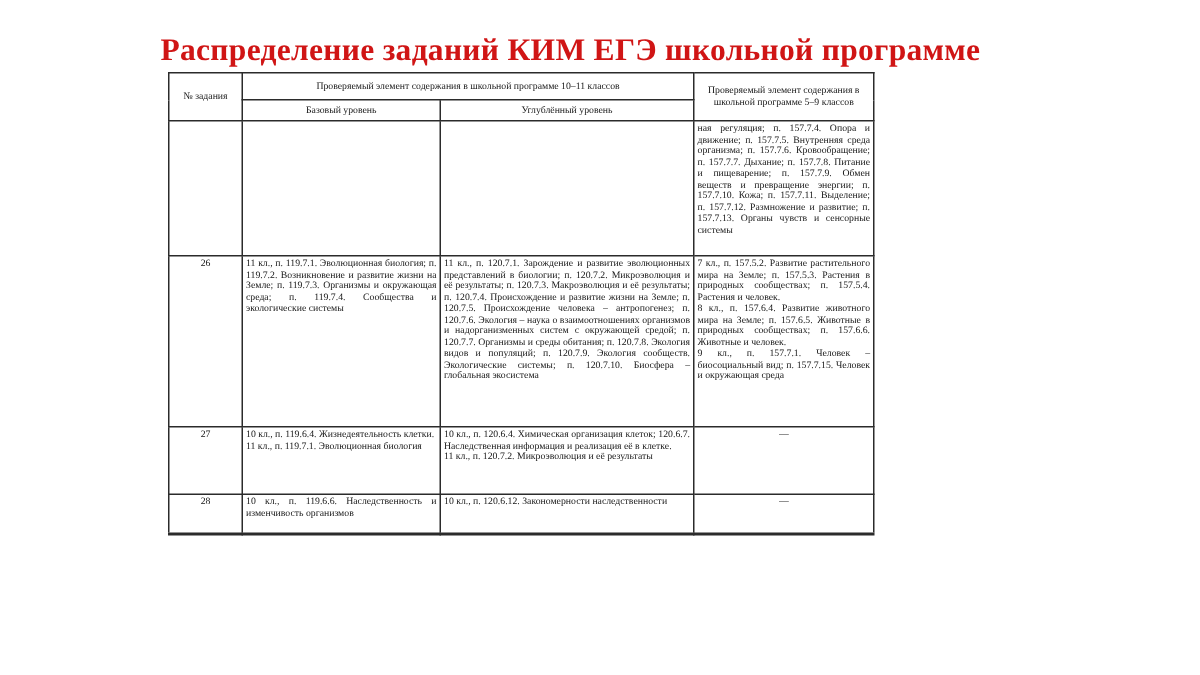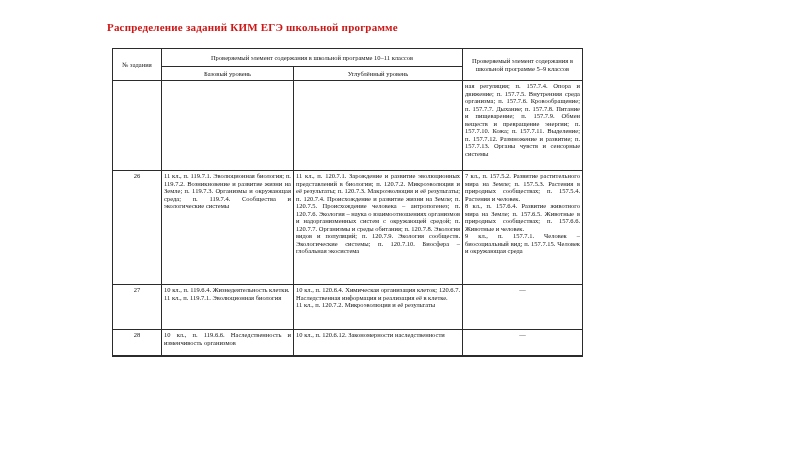--- a/index.html
+++ b/index.html
@@ -12,21 +12,21 @@
     width: 800px;
     height: 450px;
     font-family: "Liberation Serif", serif;
     color: #161616;
     overflow: hidden;
   }
   .page-title {
     position: absolute;
     left: 107px;
     top: 21px;
-    font-size: 11px;
+    font-size: 21px;
     font-weight: bold;
     color: #d01515;
     white-space: nowrap;
     letter-spacing: 0.2px;
   }
   table.dist-table {
     position: absolute;
     left: 112px;
     top: 48px;
     width: 470px;

